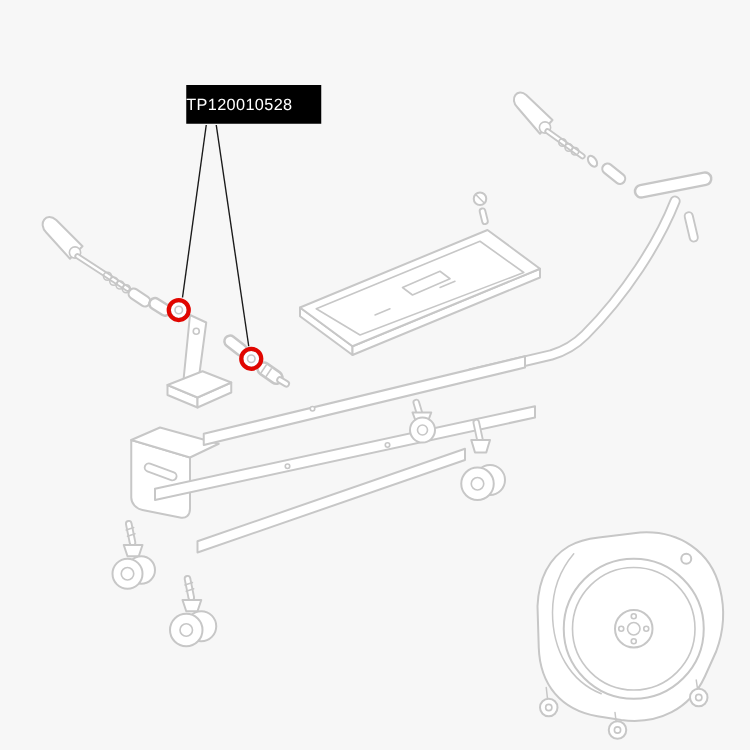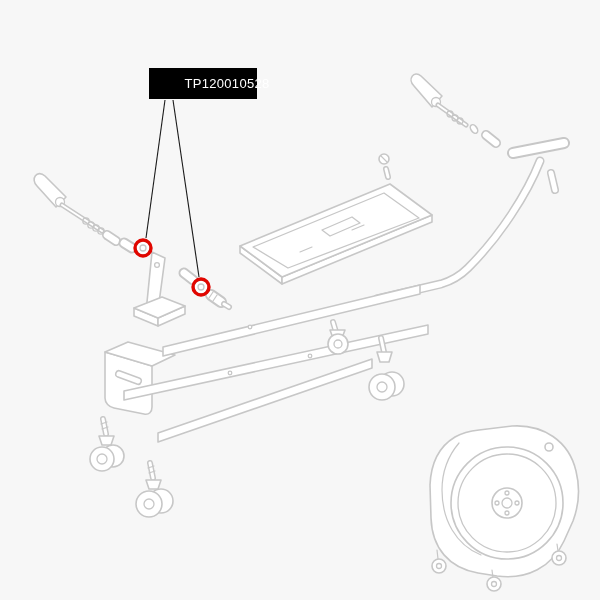--- a/index.html
+++ b/index.html
@@ -19,23 +19,22 @@
   .hole { fill:#ffffff; stroke:var(--line,#c7c7c7); stroke-width:1.3; }
   .coil { fill:none; stroke:var(--line,#c7c7c7); stroke-width:1.3; }
   .tube-o { fill:none; stroke:var(--line,#c7c7c7); stroke-linecap:round; }
   .tube-i { fill:none; stroke:#ffffff; stroke-linecap:round; }
   .leader { stroke:var(--leader,#1a1a1a); stroke-width:1.1; fill:none; }
   .highlight-ring { fill:none; stroke:var(--highlight,#e10600); stroke-width:3.4; }
 
   .callout {
     position:absolute; left:149px; top:68px; width:108px; height:31px;
     background: var(--callout_bg,#000);
-    display:flex; align-items:center; justify-content:center;
+    display:flex; align-items:center; justify-content:flex-start;
     z-index:5;
-    padding-left:48px;
   }
   .callout span {
     color: var(--callout_text,#fff);
     font-size:13px; letter-spacing:0.3px; white-space:nowrap;
   }
 </style>
 </head>
 <body>
 
 <div class="stage">

